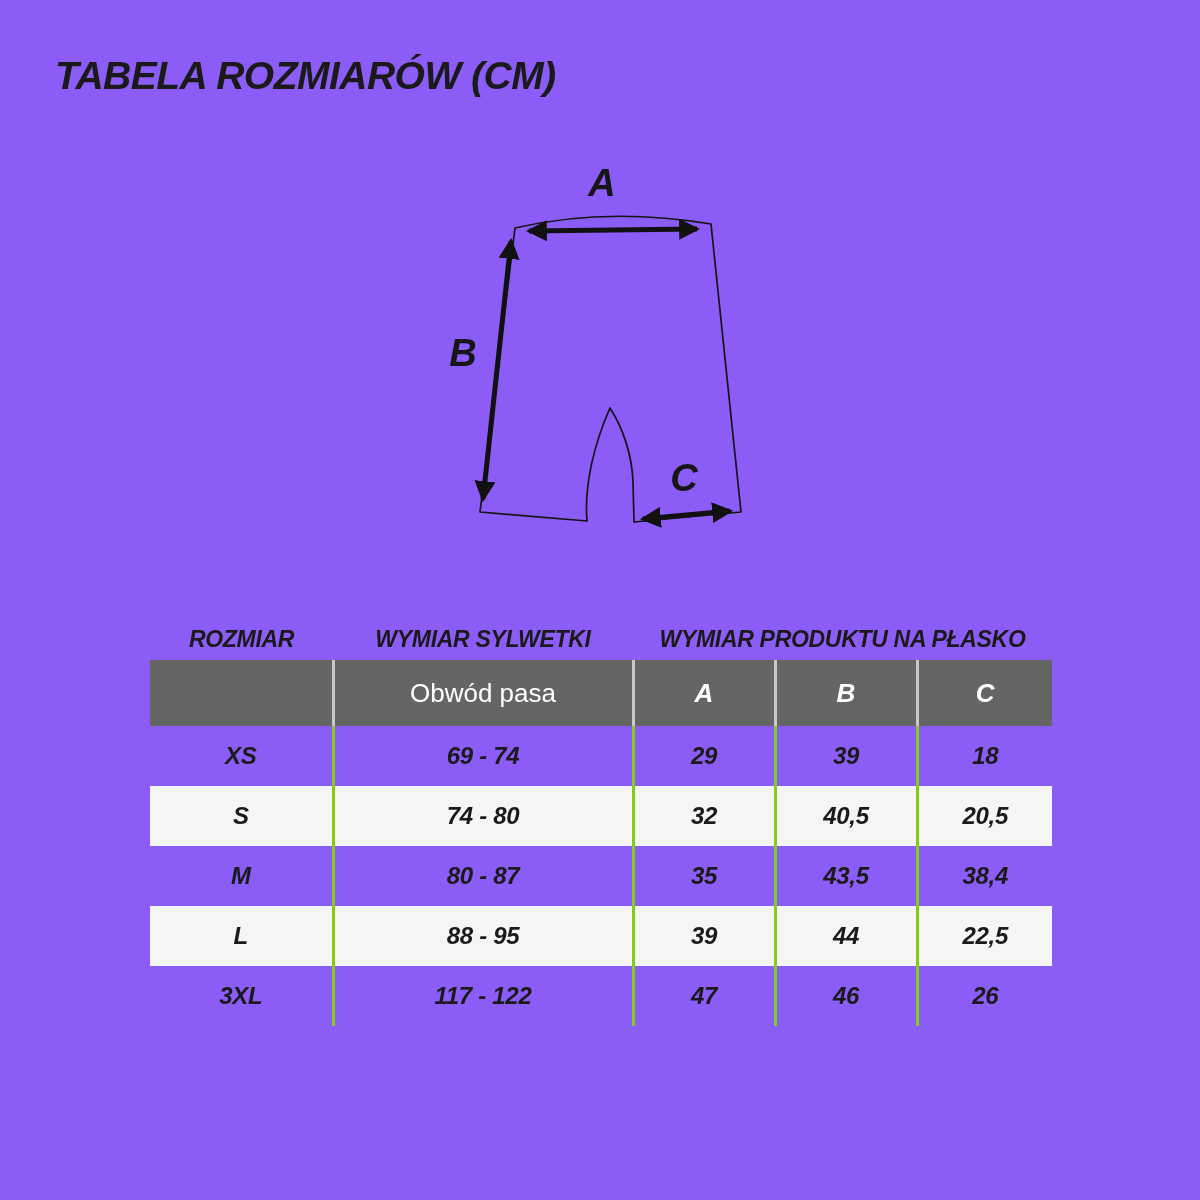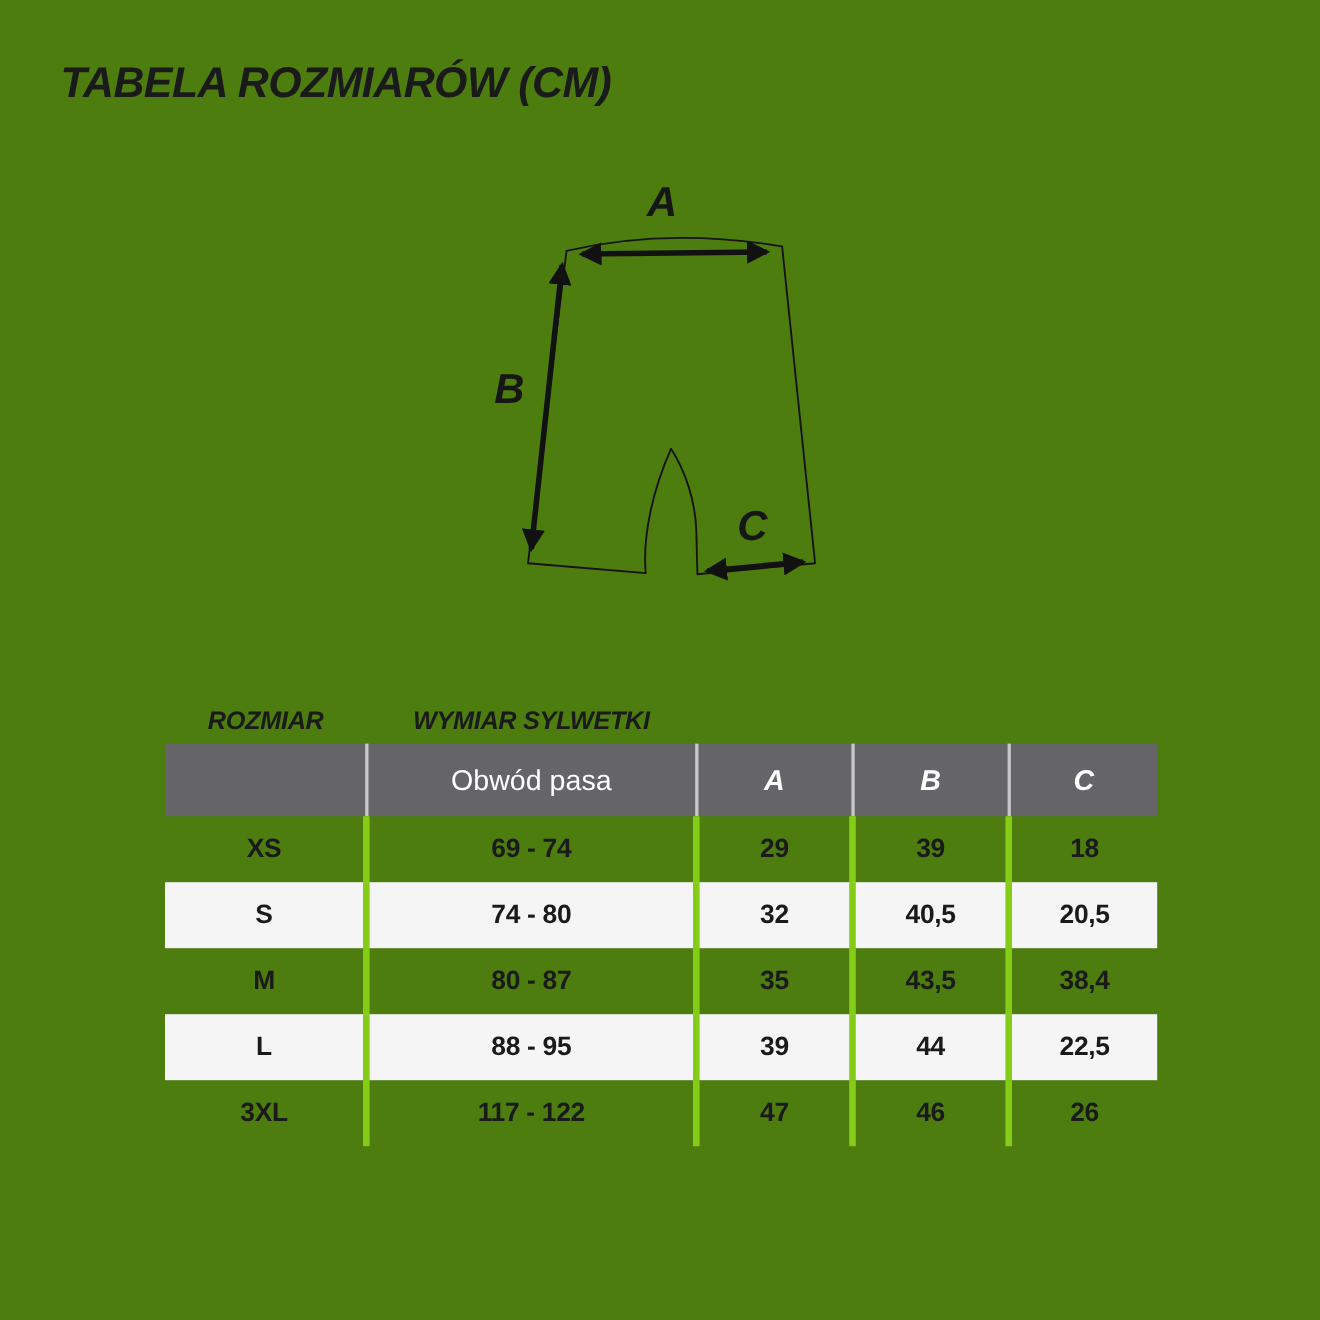--- a/index.html
+++ b/index.html
@@ -5,34 +5,34 @@
   :root{
     --header-bg:#656567;
     --header-text:#ffffff;
     --stripe-bg:#f5f5f6;
     --divider:#c9c9c9;
     --text:#1a1a1a;
   }
   *{margin:0;padding:0;box-sizing:border-box;}
   html,body{background:#ffffff;}
   .page{
-    position:relative;width:1200px;height:1200px;background:#4d7c0f;
+    position:relative;width:1200px;height:1200px;background:#8b5cf6;
     font-family:"Liberation Sans",sans-serif;color:var(--text);overflow:hidden;
   }
   .title{
     position:absolute;left:55px;top:54px;
     font-size:39px;font-weight:bold;font-style:italic;letter-spacing:-0.5px;
     white-space:nowrap;
   }
   .diagram{position:absolute;left:430px;top:150px;width:340px;height:430px;}
   .diagram text{
     font-family:"Liberation Sans",sans-serif;
     font-weight:bold;font-style:italic;font-size:38px;fill:#161616;
   }
-  .table-wrap{position:absolute;left:150px;top:634px;width:902px;}
+  .table-wrap{position:absolute;left:150px;top:618px;width:902px;}
   .group-headers{
     display:flex;height:42px;align-items:center;
     font-weight:bold;font-style:italic;font-size:23px;letter-spacing:-0.3px;
   }
   .group-headers span{display:block;text-align:center;white-space:nowrap;}
   .gh-1{width:183px;}
   .gh-2{width:300px;}
   .gh-3{width:419px;}
   table{width:902px;border-collapse:collapse;table-layout:fixed;}
   col.c-size{width:183px;}
@@ -42,23 +42,23 @@
   col.c-c{width:135px;}
   thead th{
     height:66px;background:var(--header-bg);color:var(--header-text);
     text-align:center;vertical-align:middle;font-size:26px;
   }
   thead th + th{border-left:3px solid var(--divider);}
   thead th.h-waist{font-weight:normal;font-style:normal;letter-spacing:0;margin-top:12px;}
   thead th.h-abc{font-weight:bold;font-style:italic;}
   tbody td{
     height:60px;text-align:center;vertical-align:middle;
-    font-weight:bold;font-size:24px;letter-spacing:-0.3px;
+    font-weight:bold;font-style:italic;font-size:24px;letter-spacing:-0.3px;
   }
-  tbody td + td{border-left:6px solid #84cc16;}
+  tbody td + td{border-left:3px solid #84cc16;}
   tbody tr.alt{background:var(--stripe-bg);}
 </style>
 </head>
 <body>
 
 <div class="page">
 
   <div class="title">TABELA ROZMIARÓW (CM)</div>
 
   <svg class="diagram" viewBox="0 0 340 430">
@@ -74,20 +74,21 @@
     <text x="172" y="46" text-anchor="middle">A</text>
     <text x="33" y="216" text-anchor="middle">B</text>
     <text x="254" y="341" text-anchor="middle">C</text>
   </svg>
 
   <div class="table-wrap">
 
     <div class="group-headers">
       <span class="gh-1">ROZMIAR</span>
       <span class="gh-2">WYMIAR SYLWETKI</span>
+      <span class="gh-3">WYMIAR PRODUKTU NA PŁASKO</span>
     </div>
 
     <table>
       <colgroup>
         <col class="c-size">
           <col class="c-waist">
           <col class="c-a">
           <col class="c-b">
           <col class="c-c">
       </colgroup>

